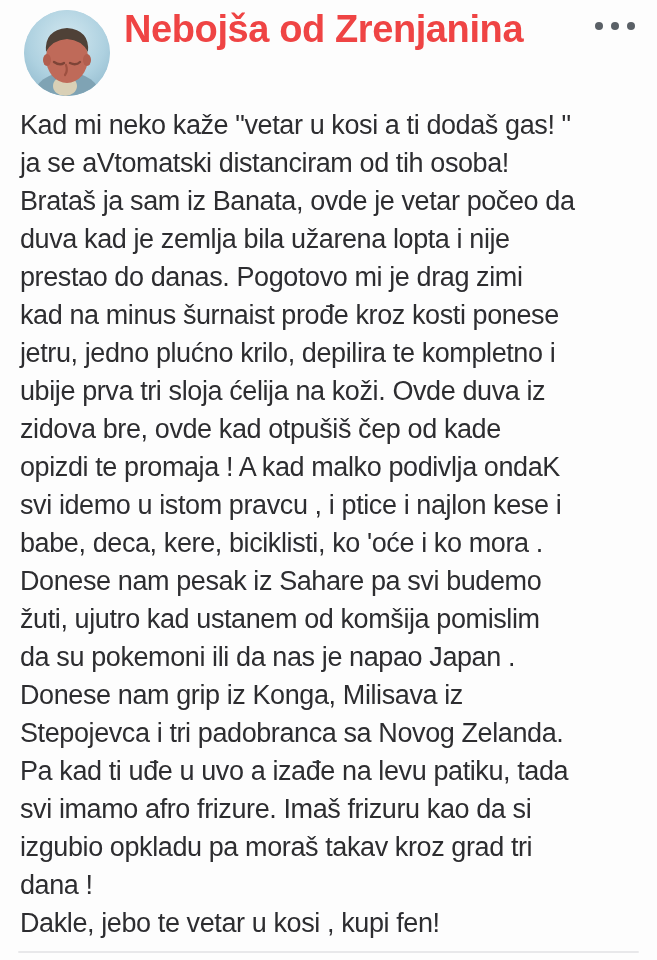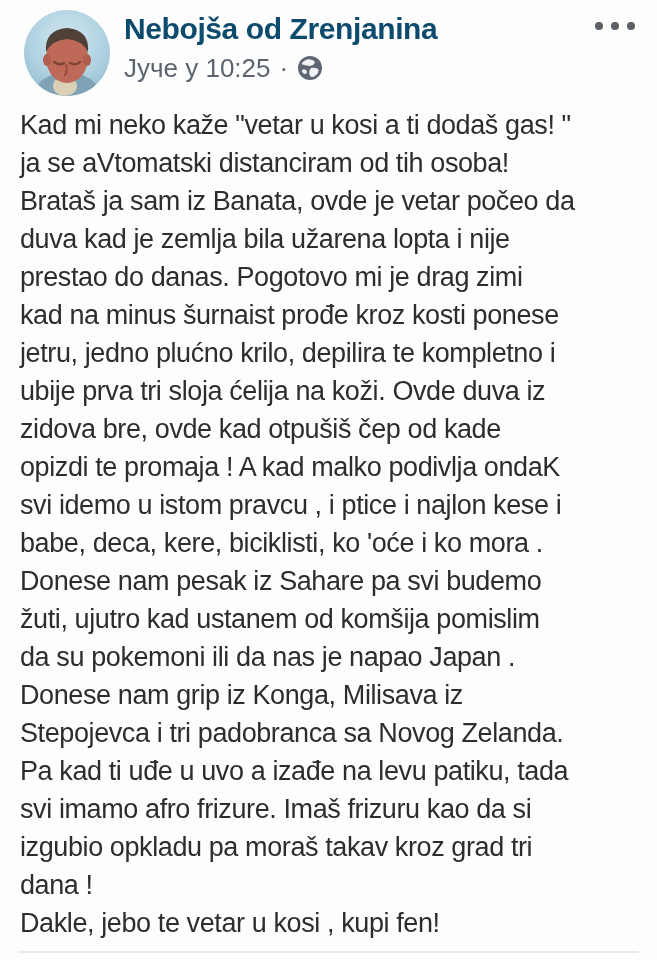--- a/index.html
+++ b/index.html
@@ -23,23 +23,23 @@
     width: 86px; height: 86px;
     border-radius: 50%;
     overflow: hidden;
     flex: 0 0 auto;
     margin-top: 2px;
     background: #b9d6e3;
   }
   .avatar svg { display: block; }
   .meta { margin-left: 14px; padding-top: 4px; flex: 1; min-width: 0; }
   .author {
-    font-size: 30px;
+    font-size: 38px;
     font-weight: bold;
-    color: #0c4a6e;
+    color: #ef4444;
     letter-spacing: -0.4px;
     line-height: 34px;
   }
   .subline {
     display: flex;
     align-items: center;
     margin-top: 7px;
     color: #5c6470;
     font-size: 26px;
     line-height: 30px;
@@ -108,32 +108,20 @@
 
         <path d="M30,52 q6,4 10,1" stroke="#7e4437" stroke-width="2.4" fill="none" stroke-linecap="round"></path>
         <path d="M46,53 q6,3 10,-1" stroke="#7e4437" stroke-width="2.4" fill="none" stroke-linecap="round"></path>
 
         <path d="M42,55 q2,6 -1,10" stroke="#9e5040" stroke-width="2.2" fill="none" stroke-linecap="round"></path>
       </svg>
     </div>
 
     <div class="meta">
       <div class="author">Nebojša od Zrenjanina</div>
-      <div class="subline">
-        <span class="time">Јуче у 10:25</span>
-        <span class="sep">·</span>
-        <span class="globe">
-          <svg viewBox="0 0 26 26" xmlns="http://www.w3.org/2000/svg">
-            <circle cx="13" cy="13" r="12" fill="#5f6673"></circle>
-            <path d="M4.5,9 Q8,3.5 13.5,4.5 Q19,5.5 17.5,8.5 Q16,11.5 11,10.8 Q6.5,10.2 4.5,9 Z" fill="#fdfdfd" opacity="0.92"></path>
-            <path d="M14,13 Q19.5,12 21.5,14.5 Q22,18 18,21 Q14.5,23 13,21 Q11.5,18.5 12.5,15.5 Z" fill="#fdfdfd" opacity="0.92"></path>
-            <path d="M5,15 q2,-1.5 4,0 q1.5,1.5 0.5,3.5 q-2,1 -3.5,-0.5 q-1.5,-1.5 -1,-3 Z" fill="#fdfdfd" opacity="0.92"></path>
-          </svg>
-        </span>
-      </div>
     </div>
 
     <div class="menu" aria-label="ellipsis-icon">
       <span class="dot-shape"></span>
       <span class="dot-shape"></span>
       <span class="dot-shape"></span>
     </div>
 
   </div>
 

